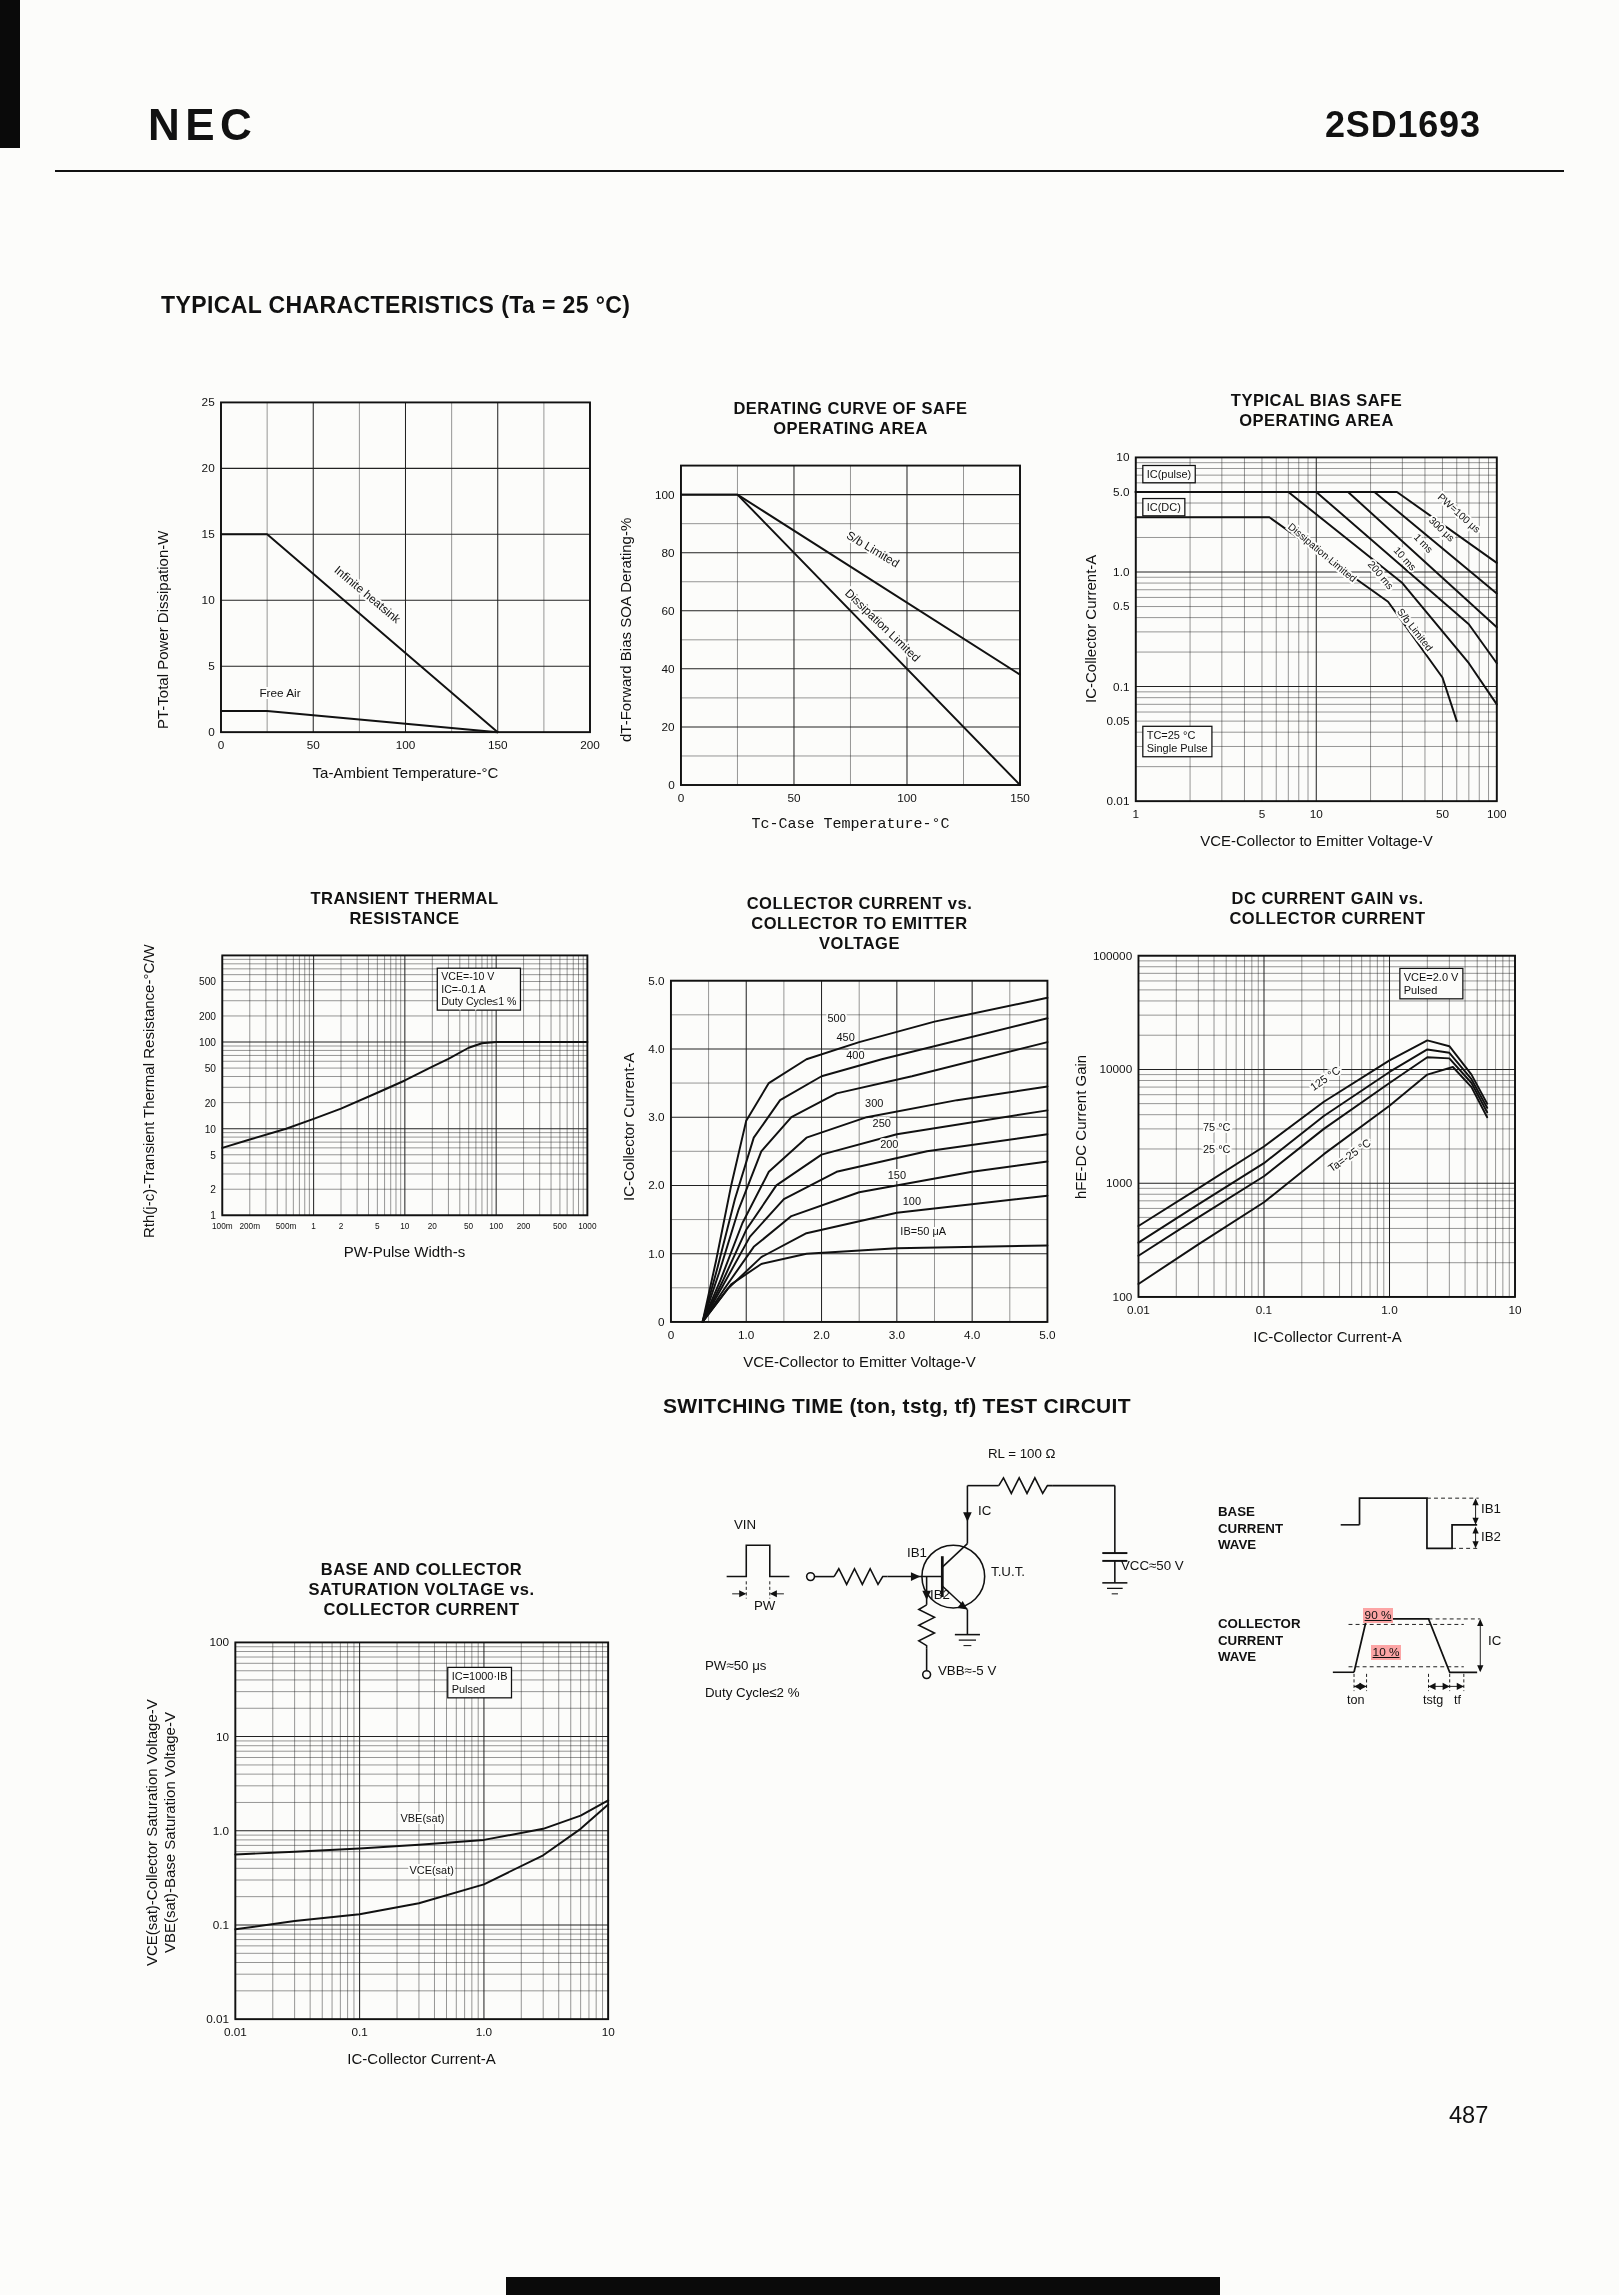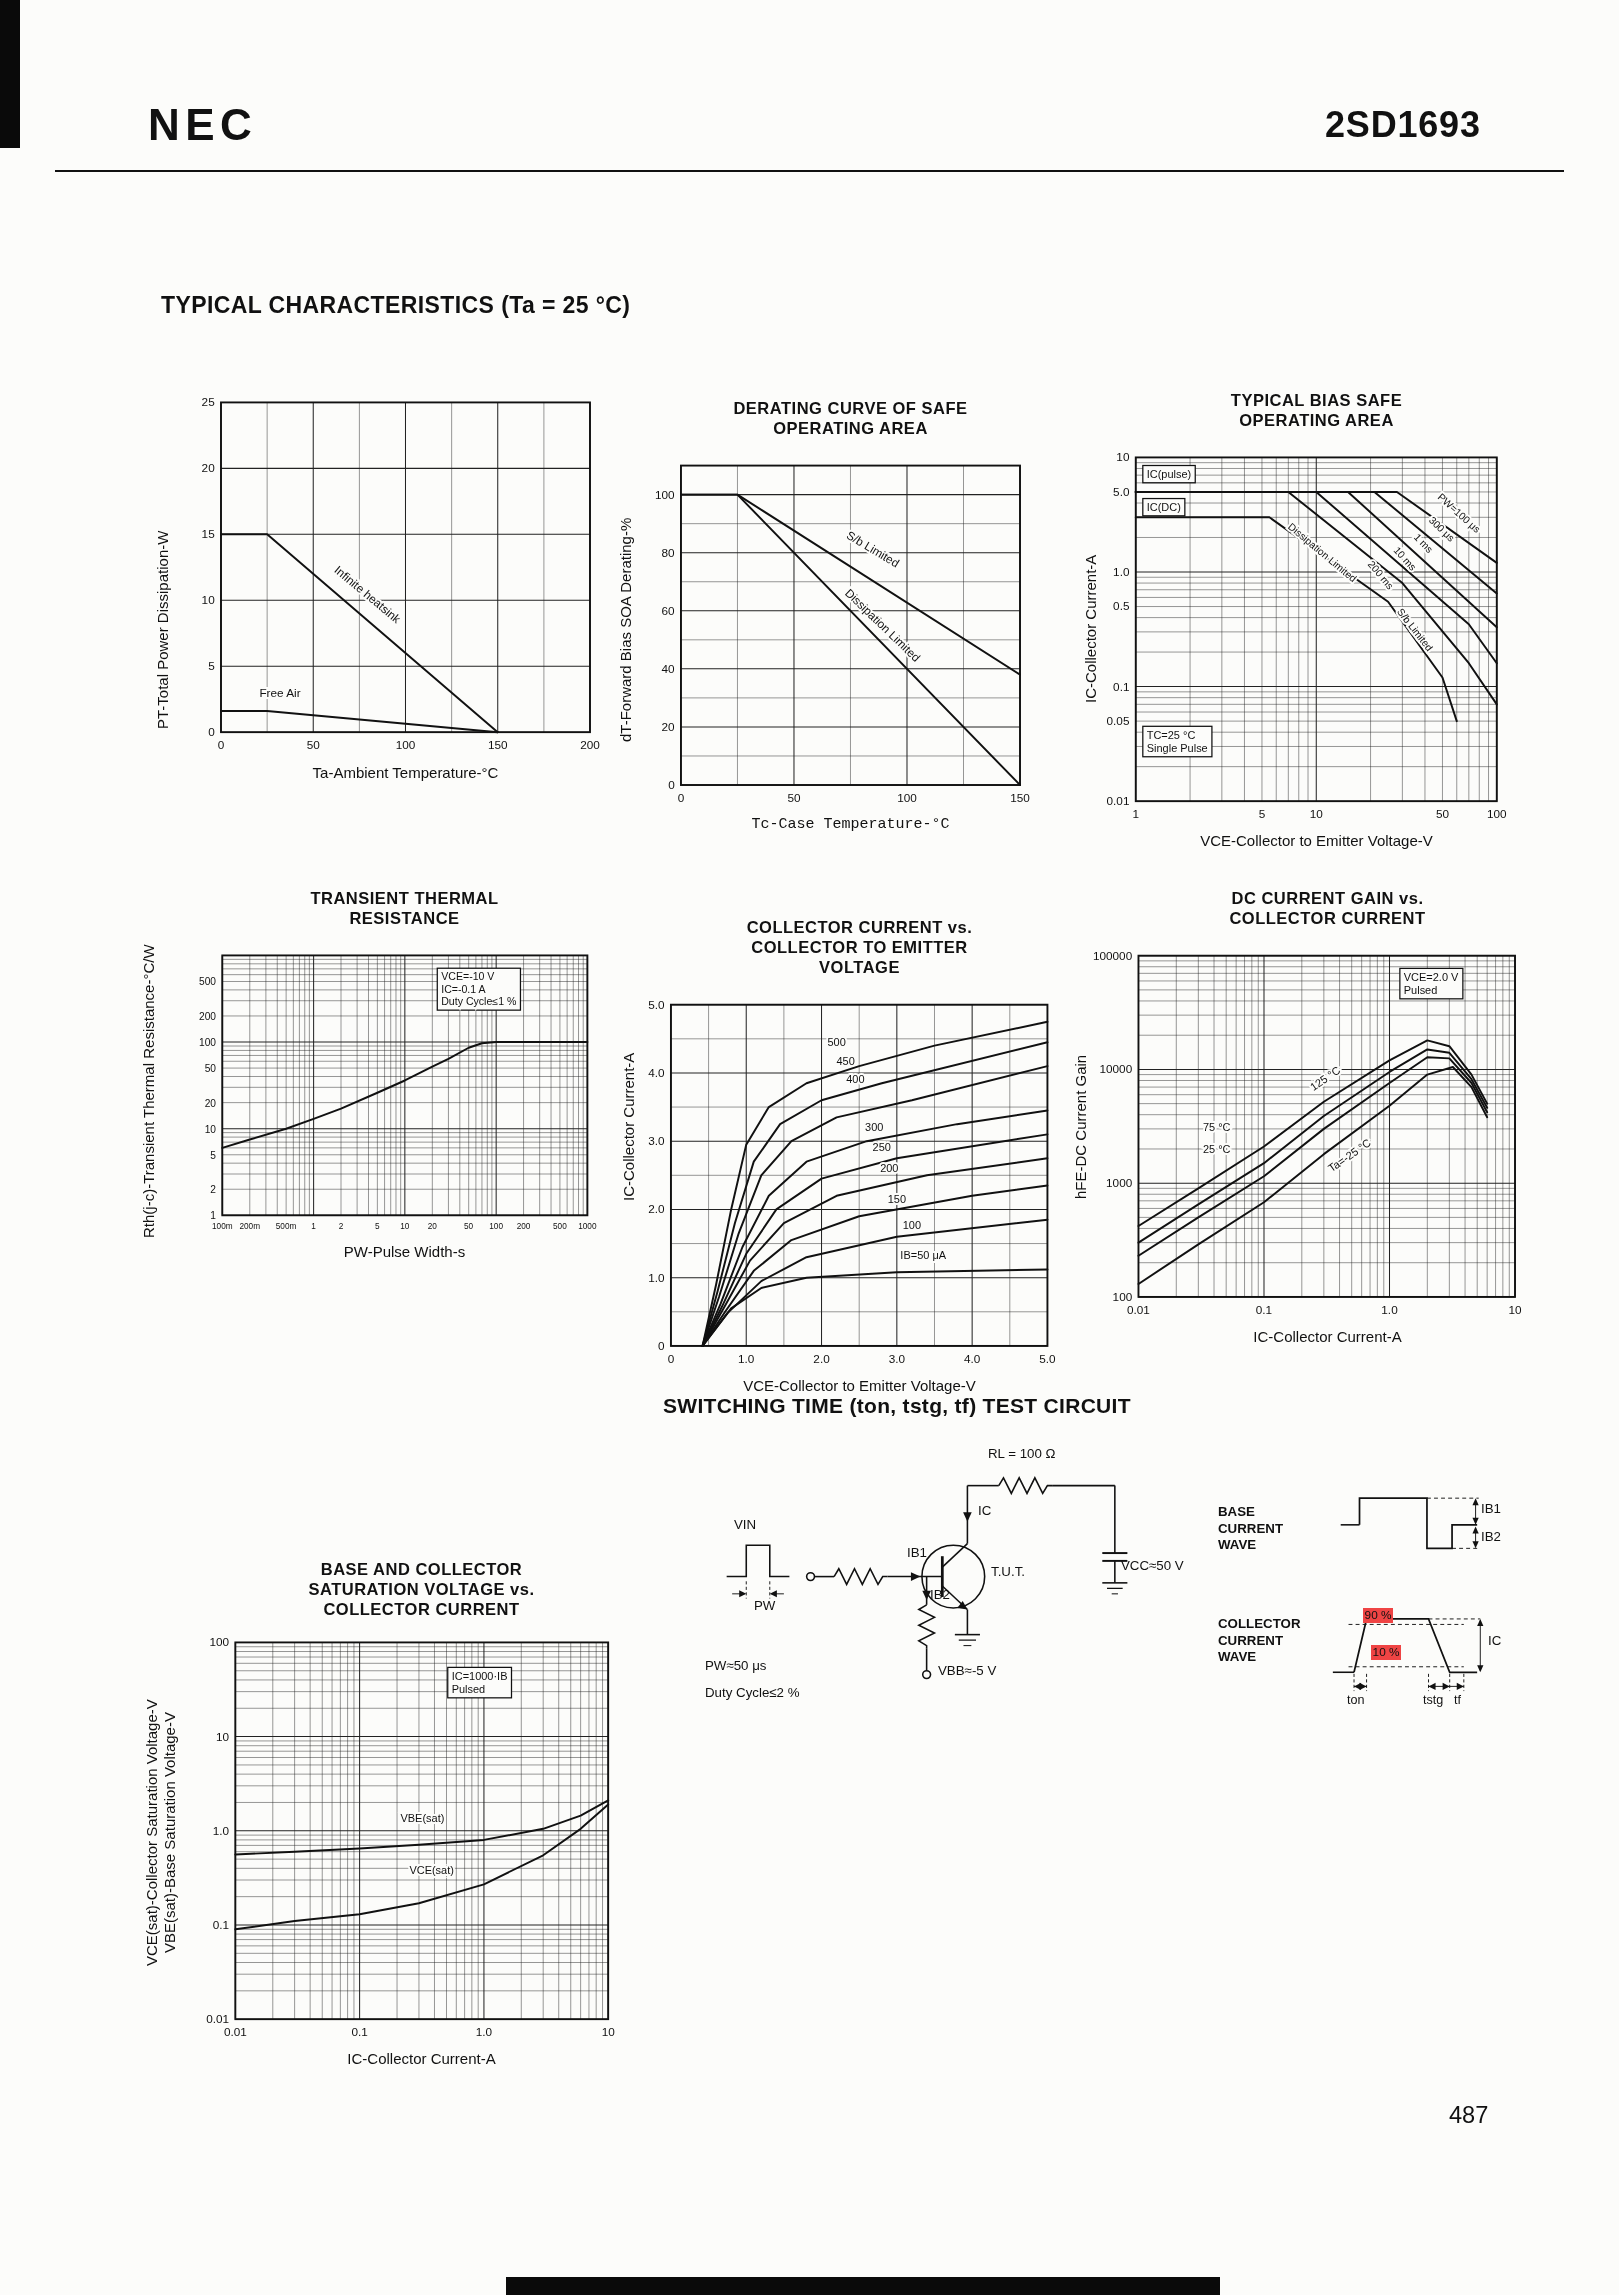--- a/index.html
+++ b/index.html
@@ -13,21 +13,21 @@
   .chart{position:absolute;}
   .chart-title{font-weight:bold;font-size:16.5px;letter-spacing:0.5px;text-align:center;
                white-space:pre-line;line-height:1.22;padding-top:4.7px;}
   .x-title{font-size:15px;text-align:center;margin-top:1.6px;}
   .y-title{position:absolute;writing-mode:vertical-rl;transform:rotate(180deg);font-size:15px;
            text-align:center;white-space:pre-line;line-height:1.2;}
   svg{display:block;}
   svg text{font-family:"Liberation Sans",sans-serif;fill:#111;}
   .sw-heading{position:absolute;left:663px;top:1366px;font-size:21px;font-weight:bold;letter-spacing:0.3px;margin-top:28px;}
   .clabel{position:absolute;font-size:13.3px;white-space:pre-line;line-height:1.25;}
-  .clabel.bg{background:#ef4444;padding:0 1.6px;}
+  .clabel.bg{background:#fca5a5;padding:0 1.6px;text-decoration:underline;}
   .clabel.bold{font-weight:bold;}
   .pageno{position:absolute;left:1449px;top:2102px;font-size:23.6px;}
   .scan-mark{position:absolute;background:#0a0a0a;}
 </style>
 </head>
 <body>
 
 <div class="page">
 
   <div class="scan-mark" style="left:0;top:0;width:20.4px;height:148px;"></div>
@@ -300,21 +300,21 @@
         <text x="42" y="314.7863571450741" text-anchor="end" font-size="13">2</text>
         <text x="42" y="348" text-anchor="end" font-size="13">1</text>
         <polyline points="50.0,257.1 85.0,246.5 131.3,232.7 166.3,220.1 201.2,207.2 247.5,186.9 282.5,171.3 317.5,153.7 338.0,143.7 363.8,129.6 380.7,123.8 398.8,122.3 515.0,122.3" fill="none" stroke="#111" stroke-width="2.5" stroke-linejoin="round" stroke-linecap="round"></polyline>
         <rect x="-5" y="-15" width="105.9375" height="53.400001525878906" fill="#fcfcfa" stroke="#111" stroke-width="1.6" transform="translate(328.8,43.3)"></rect>
         <text font-size="13.5" text-anchor="start" transform="translate(328.8,43.3)" style="paint-order:stroke;stroke:#fcfcfa;stroke-width:5px;"><tspan x="0" dy="0">VCE=-10 V</tspan><tspan x="0" dy="16.2">IC=-0.1 A</tspan><tspan x="0" dy="16.2">Duty Cycle≤1 %</tspan></text>
       </svg>
     <div class="x-title" style="margin-left:39px;width:365px;">PW-Pulse Width-s</div>
   </div>
   <div class="y-title" style="left:140px;top:903px;height:377px;">Rth(j-c)-Transient Thermal Resistance-°C/W</div>
 
-  <div class="chart" style="left:627px;top:912px;">
+  <div class="chart" style="left:627px;top:888px;">
     <div class="chart-title" style="margin-left:44px;width:377px;height:78px;">COLLECTOR CURRENT vs.
 COLLECTOR TO EMITTER
 VOLTAGE</div>
     <svg width="433" height="381" viewBox="0 0 552 485">
         <line x1="56.0" x2="56.0" y1="12" y2="447" stroke="#222" stroke-width="1.3"></line>
         <line x1="104.0" x2="104.0" y1="12" y2="447" stroke="#222" stroke-width="0.6"></line>
         <line x1="152.0" x2="152.0" y1="12" y2="447" stroke="#222" stroke-width="1.3"></line>
         <line x1="200.0" x2="200.0" y1="12" y2="447" stroke="#222" stroke-width="0.6"></line>
         <line x1="248.0" x2="248.0" y1="12" y2="447" stroke="#222" stroke-width="1.3"></line>
         <line x1="296.0" x2="296.0" y1="12" y2="447" stroke="#222" stroke-width="0.6"></line>

